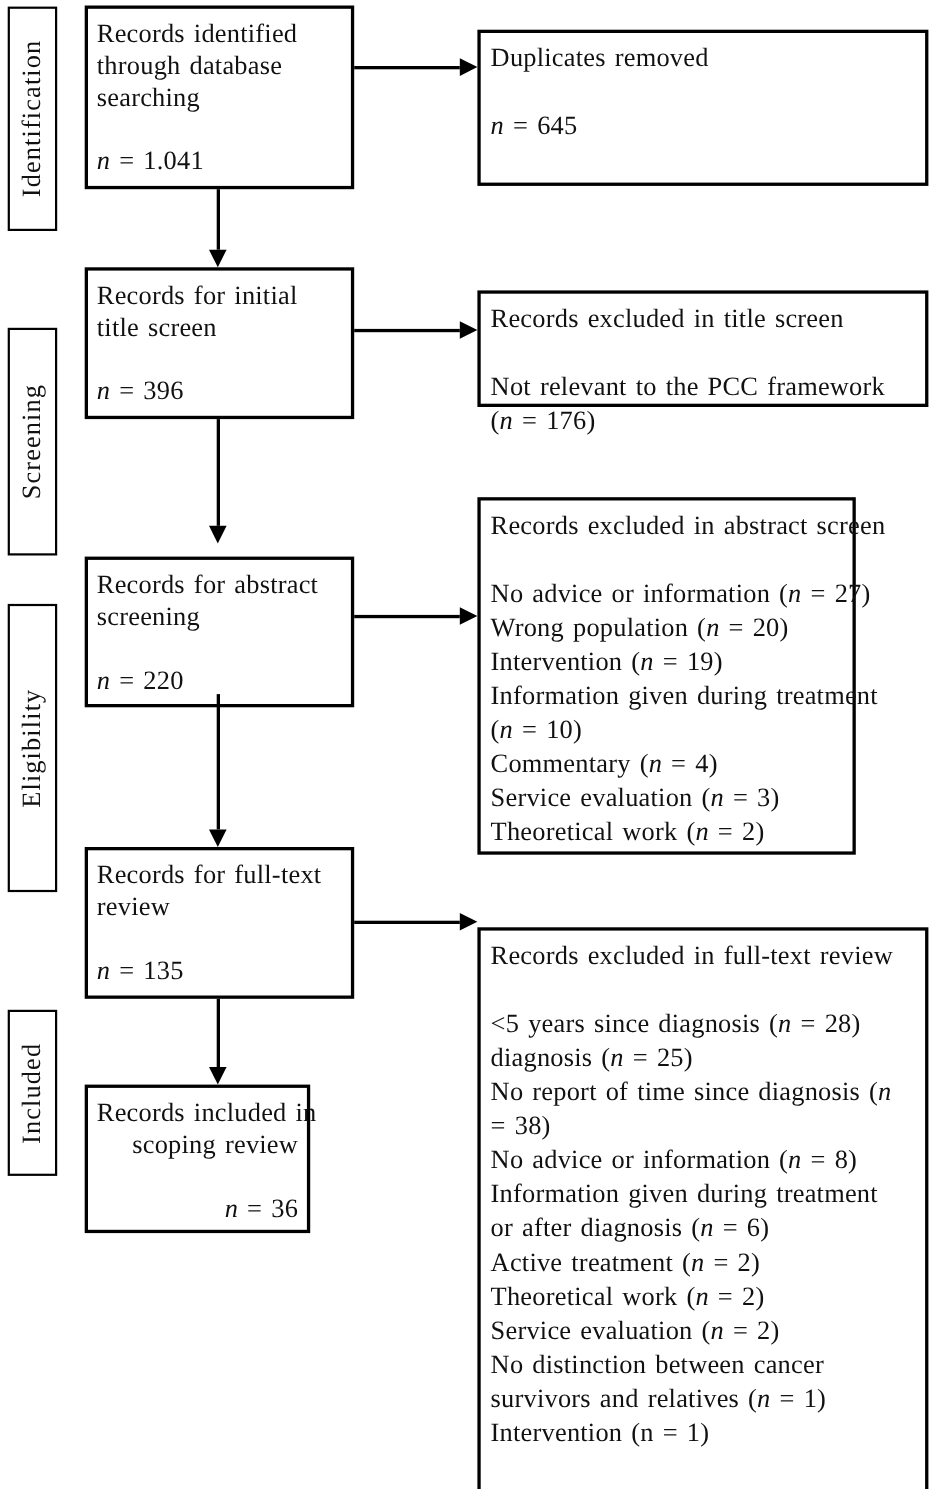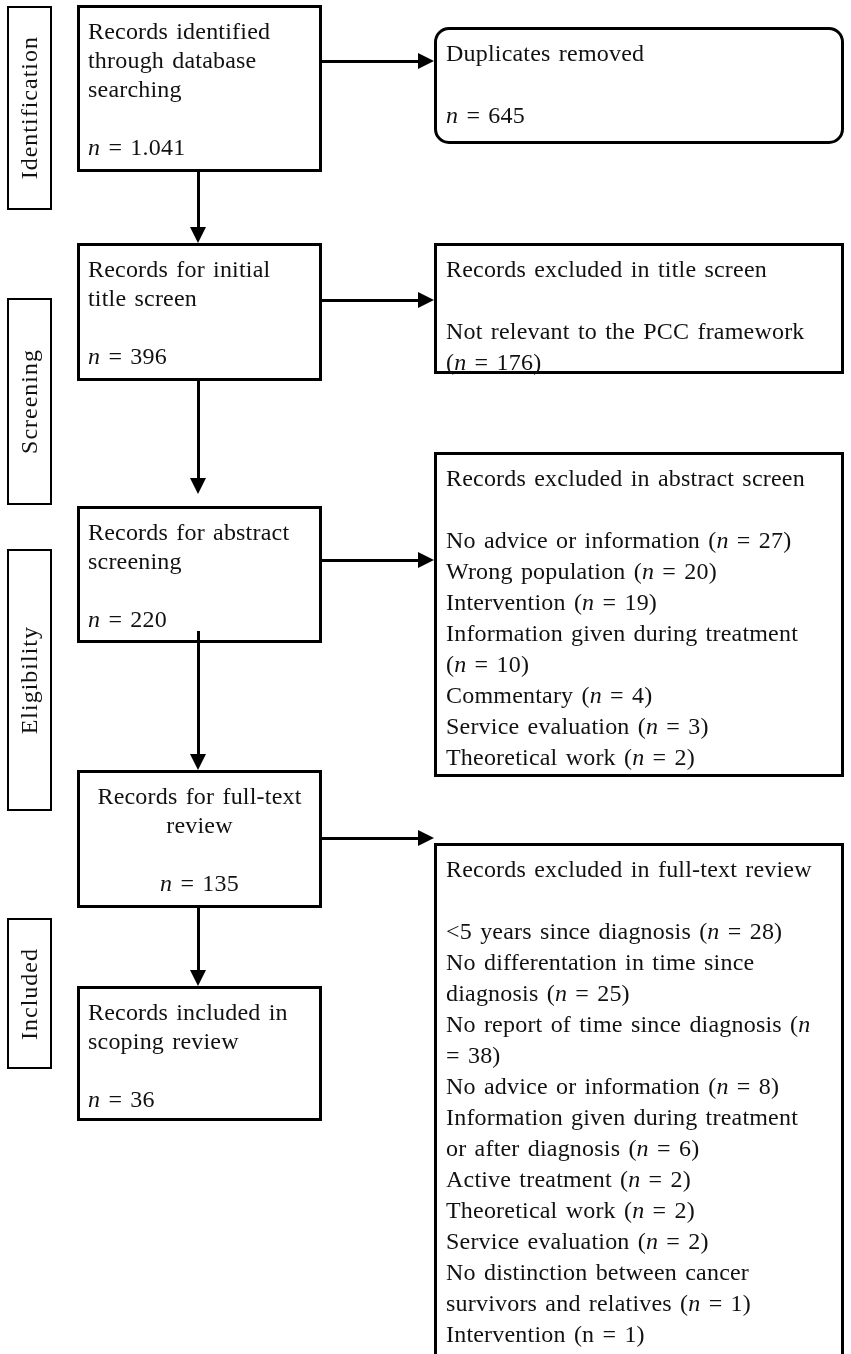--- a/index.html
+++ b/index.html
@@ -41,26 +41,26 @@
     writing-mode: vertical-rl;
     transform: rotate(180deg);
     font-size: 24px;
     letter-spacing: 1px;
     white-space: nowrap;
   }
   
   #m1 { left: 77px;  top: 5px;   width: 245px; height: 167px; }
   #m2 { left: 77px;  top: 243px; width: 245px; height: 138px; }
   #m3 { left: 77px;  top: 494px; width: 245px; height: 137px; margin-top: 12px; }
-  #m4 { left: 77px;  top: 770px; width: 245px; height: 138px; text-align: center; }
-  #m5 { left: 77px;  top: 986px; width: 245px; height: 135px; }
-  
-  #s1 { left: 434px; top: 27px;  width: 410px; height: 117px; border-radius: 15px; }
-  #s2 { left: 434px; top: 243px; width: 410px; height: 131px; }
-  #s3 { left: 434px; top: 452px; width: 410px; height: 325px; }
+  #m4 { left: 77px;  top: 770px; width: 245px; height: 138px; }
+  #m5 { left: 77px;  top: 986px; width: 205px; height: 135px; text-align: right; }
+  
+  #s1 { left: 434px; top: 27px;  width: 410px; height: 142px; }
+  #s2 { left: 434px; top: 264px; width: 410px; height: 106px; }
+  #s3 { left: 434px; top: 452px; width: 344px; height: 325px; }
   #s4 { left: 434px; top: 819px; width: 410px; height: 526px; margin-top: 24px; }
   
   #g1 { left: 7px; top: 6px;   width: 45px; height: 204px; }
   #g2 { left: 7px; top: 298px; width: 45px; height: 207px; }
   #g3 { left: 7px; top: 549px; width: 45px; height: 262px; }
   #g4 { left: 7px; top: 918px; width: 45px; height: 151px; }
   
   .harrow { position: absolute; height: 3px; background: #000000; }
   .varrow { position: absolute; width: 3px; background: #000000; }
   .head-right {
@@ -169,21 +169,20 @@
         <div class="line">Commentary (<i>n</i> = 4)</div>
         <div class="line">Service evaluation (<i>n</i> = 3)</div>
         <div class="line">Theoretical work (<i>n</i> = 2)</div>
       </div>
   </div>
   <div class="box side" id="s4">
     <div class="btext">
         <div class="line">Records excluded in full-text review</div>
         <div class="line">&nbsp;</div>
         <div class="line">&lt;5 years since diagnosis (<i>n</i> = 28)</div>
-        <div class="line">No differentation in time since</div>
         <div class="line">diagnosis (<i>n</i> = 25)</div>
         <div class="line">No report of time since diagnosis (<i>n</i></div>
         <div class="line">= 38)</div>
         <div class="line">No advice or information (<i>n</i> = 8)</div>
         <div class="line">Information given during treatment</div>
         <div class="line">or after diagnosis (<i>n</i> = 6)</div>
         <div class="line">Active treatment (<i>n</i> = 2)</div>
         <div class="line">Theoretical work (<i>n</i> = 2)</div>
         <div class="line">Service evaluation (<i>n</i> = 2)</div>
         <div class="line">No distinction between cancer</div>

